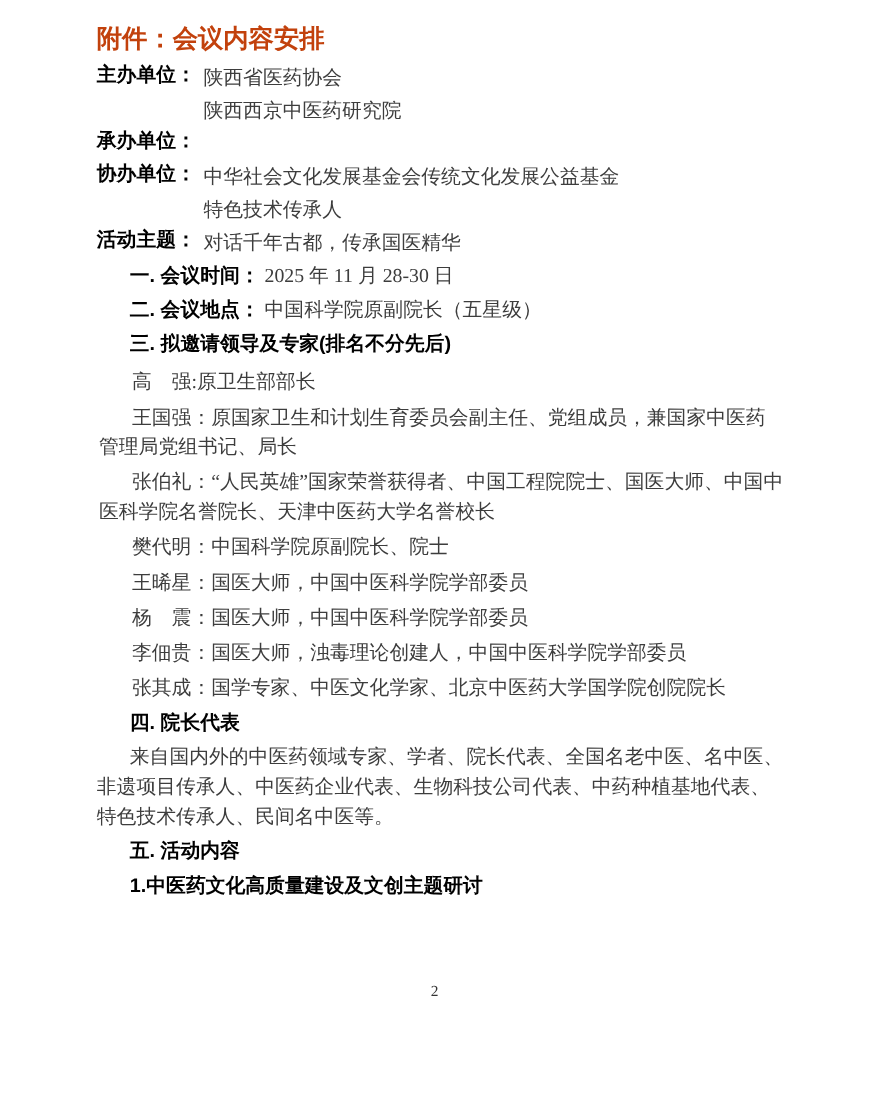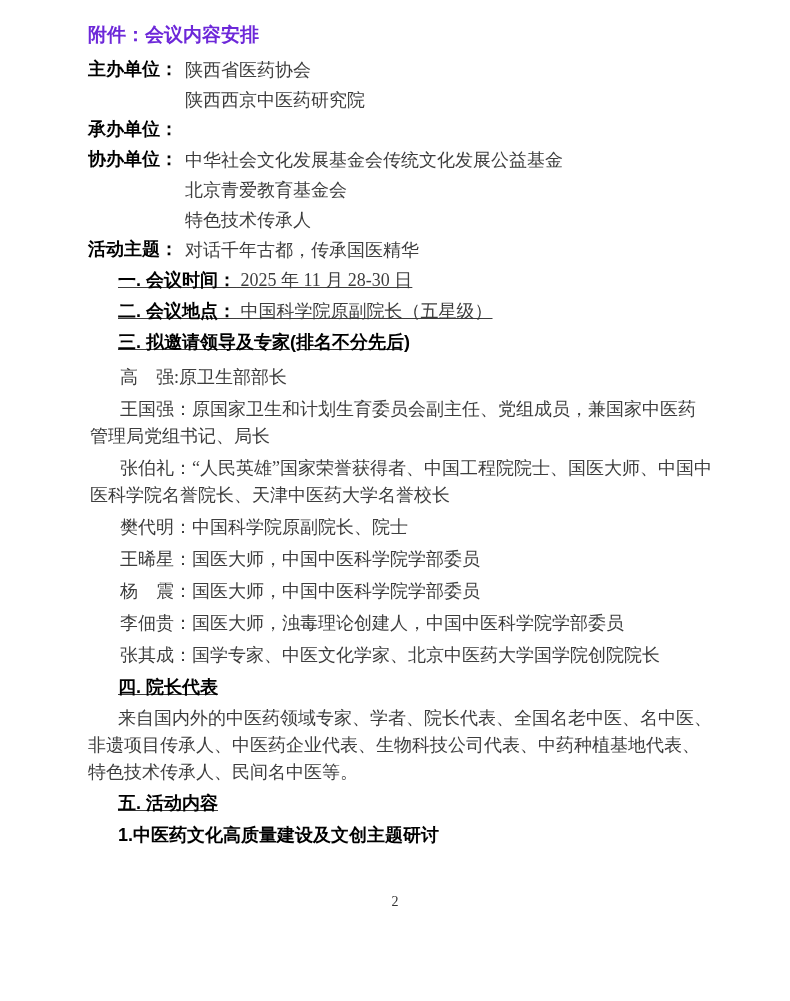--- a/index.html
+++ b/index.html
@@ -11,37 +11,37 @@
     background: #ffffff;
     padding: 20px 76px 0 88px;
     overflow: hidden;
     font-family: "Liberation Serif", serif;
     color: #3d3d3d;
     font-size: 18px;
   }
   .doc-title {
     font-family: "Liberation Sans", sans-serif;
     font-weight: bold;
-    color: #6d28d9;
-    font-size: 19px;
+    color: #c2410c;
+    font-size: 23px;
     line-height: 30px;
     margin: 0 0 5px 0;
   }
   .org-row { display: flex; align-items: flex-start; }
   .org-label {
     flex: 0 0 97px;
     font-family: Liberation Mono, monospace;
     font-weight: bold;
     color: #000000;
     line-height: 30px;
     white-space: nowrap;
   }
   .org-lines { flex: 1; }
   .org-line { line-height: 30px; }
-  .sec-row { margin-left: 30px; line-height: 31px; text-decoration: underline; }
+  .sec-row { margin-left: 30px; line-height: 31px; }
   .sec-heading {
     font-family: "Liberation Sans", sans-serif;
     font-weight: bold;
     color: #000000;
   }
   .sec-value { color: #3d3d3d; }
   .expert {
     margin: 2px;
     text-indent: 30px;
     line-height: 27px;
@@ -88,21 +88,20 @@
   </div>
 
   <div class="org-row">
     <span class="org-label">承办单位：</span>
   </div>
 
   <div class="org-row">
     <span class="org-label">协办单位：</span>
     <div class="org-lines">
       <div class="org-line">中华社会文化发展基金会传统文化发展公益基金</div>
-      <div class="org-line">北京青爱教育基金会</div>
       <div class="org-line">特色技术传承人</div>
     </div>
   </div>
 
   <div class="org-row">
     <span class="org-label">活动主题：</span>
     <div class="org-lines">
       <div class="org-line">对话千年古都，传承国医精华</div>
     </div>
   </div>

